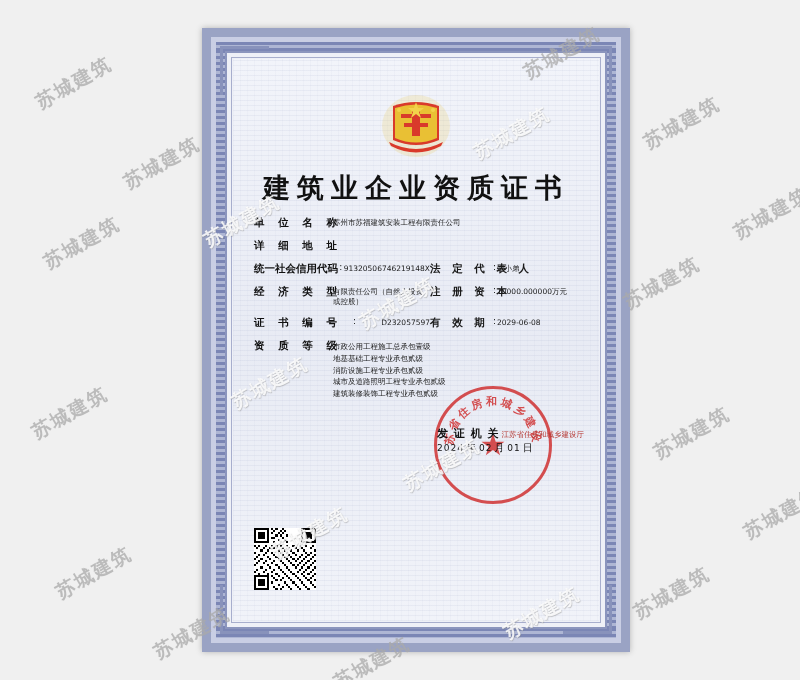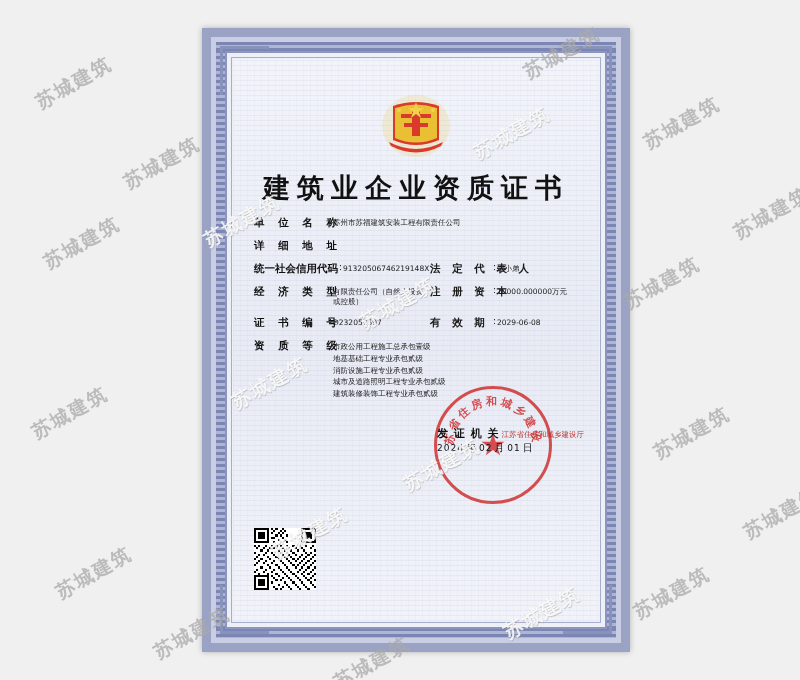--- a/index.html
+++ b/index.html
@@ -153,21 +153,21 @@
   .fvalue {
     font-size: 7.5px;
     color: #222;
     line-height: 1.35;
     flex: 1 1 auto;
     padding-top: 2px;
     word-break: break-all;
   }
   .lbl-w1 { width: 74px; letter-spacing: 5px; }
   .lbl-w2 { width: 84px; letter-spacing: 0px; }
-  .half-left  { flex: 0 0 176px; display: flex; align-items: flex-start; }
+  .half-left  { flex: 0 0 176px; display: flex; align-items: flex-start; justify-content: space-between; }
   .half-right { flex: 1 1 auto;  display: flex; align-items: flex-start; }
   .lbl-s { width: 62px; letter-spacing: 4px; font-size: 10.5px; font-weight: bold; white-space: nowrap; }
   .v-s { font-size: 7.5px; padding-top: 2px; line-height: 1.35; }
 
   #grade-list { }
   #grade-list div {
     font-size: 7.5px;
     line-height: 1.55;
     color: #222;
   }

